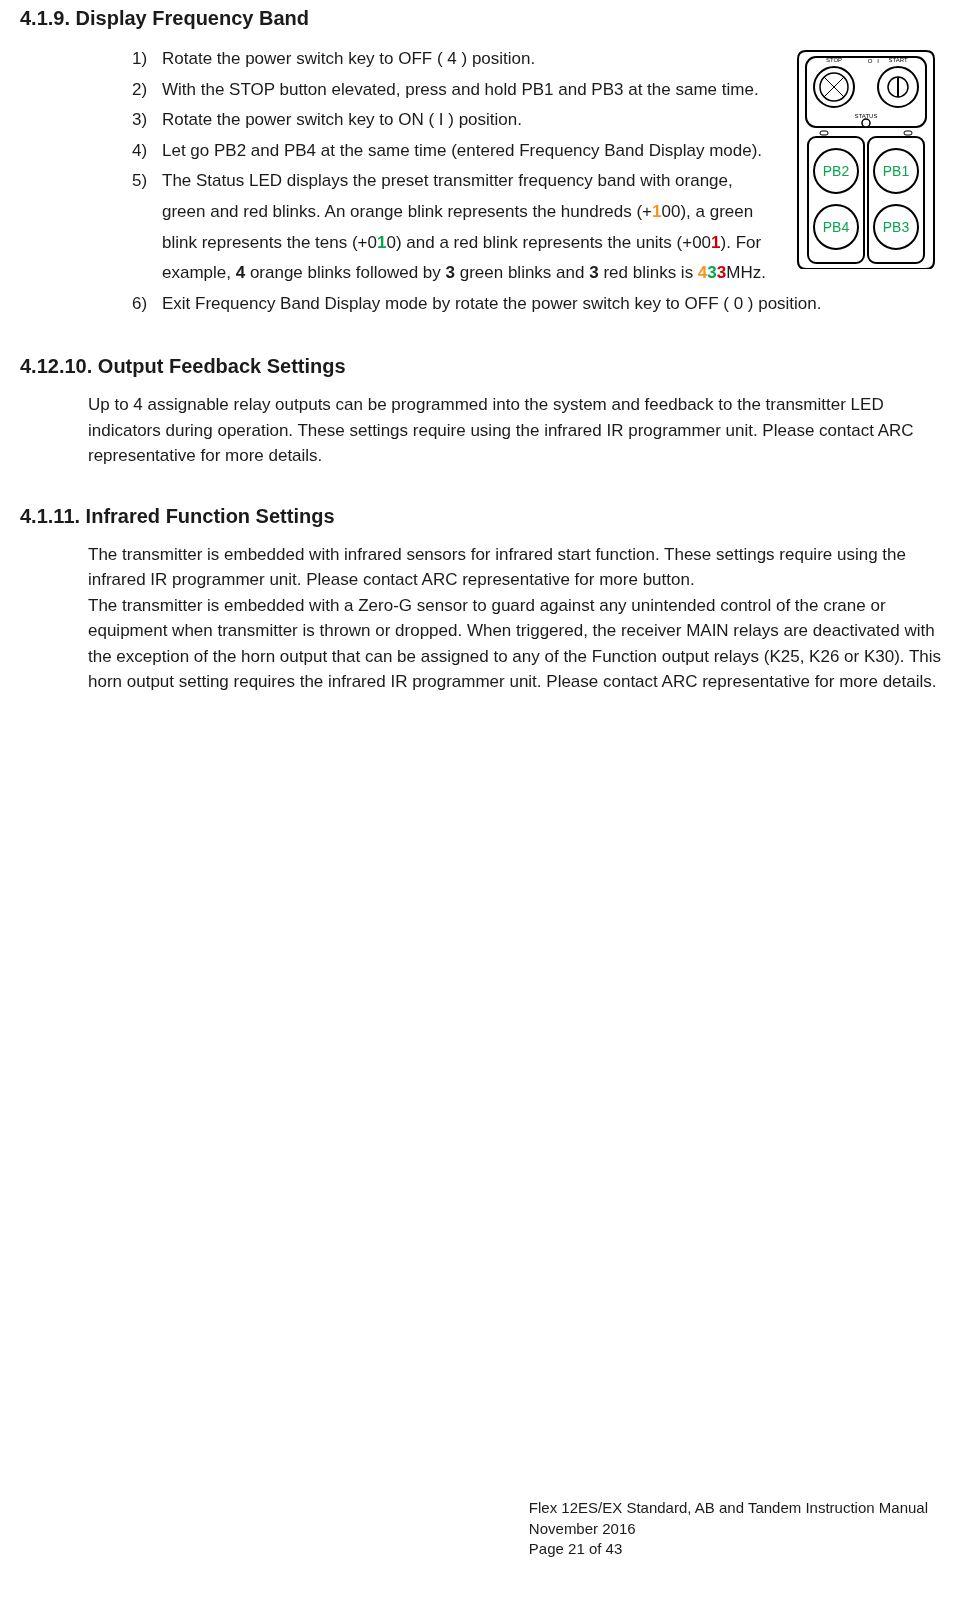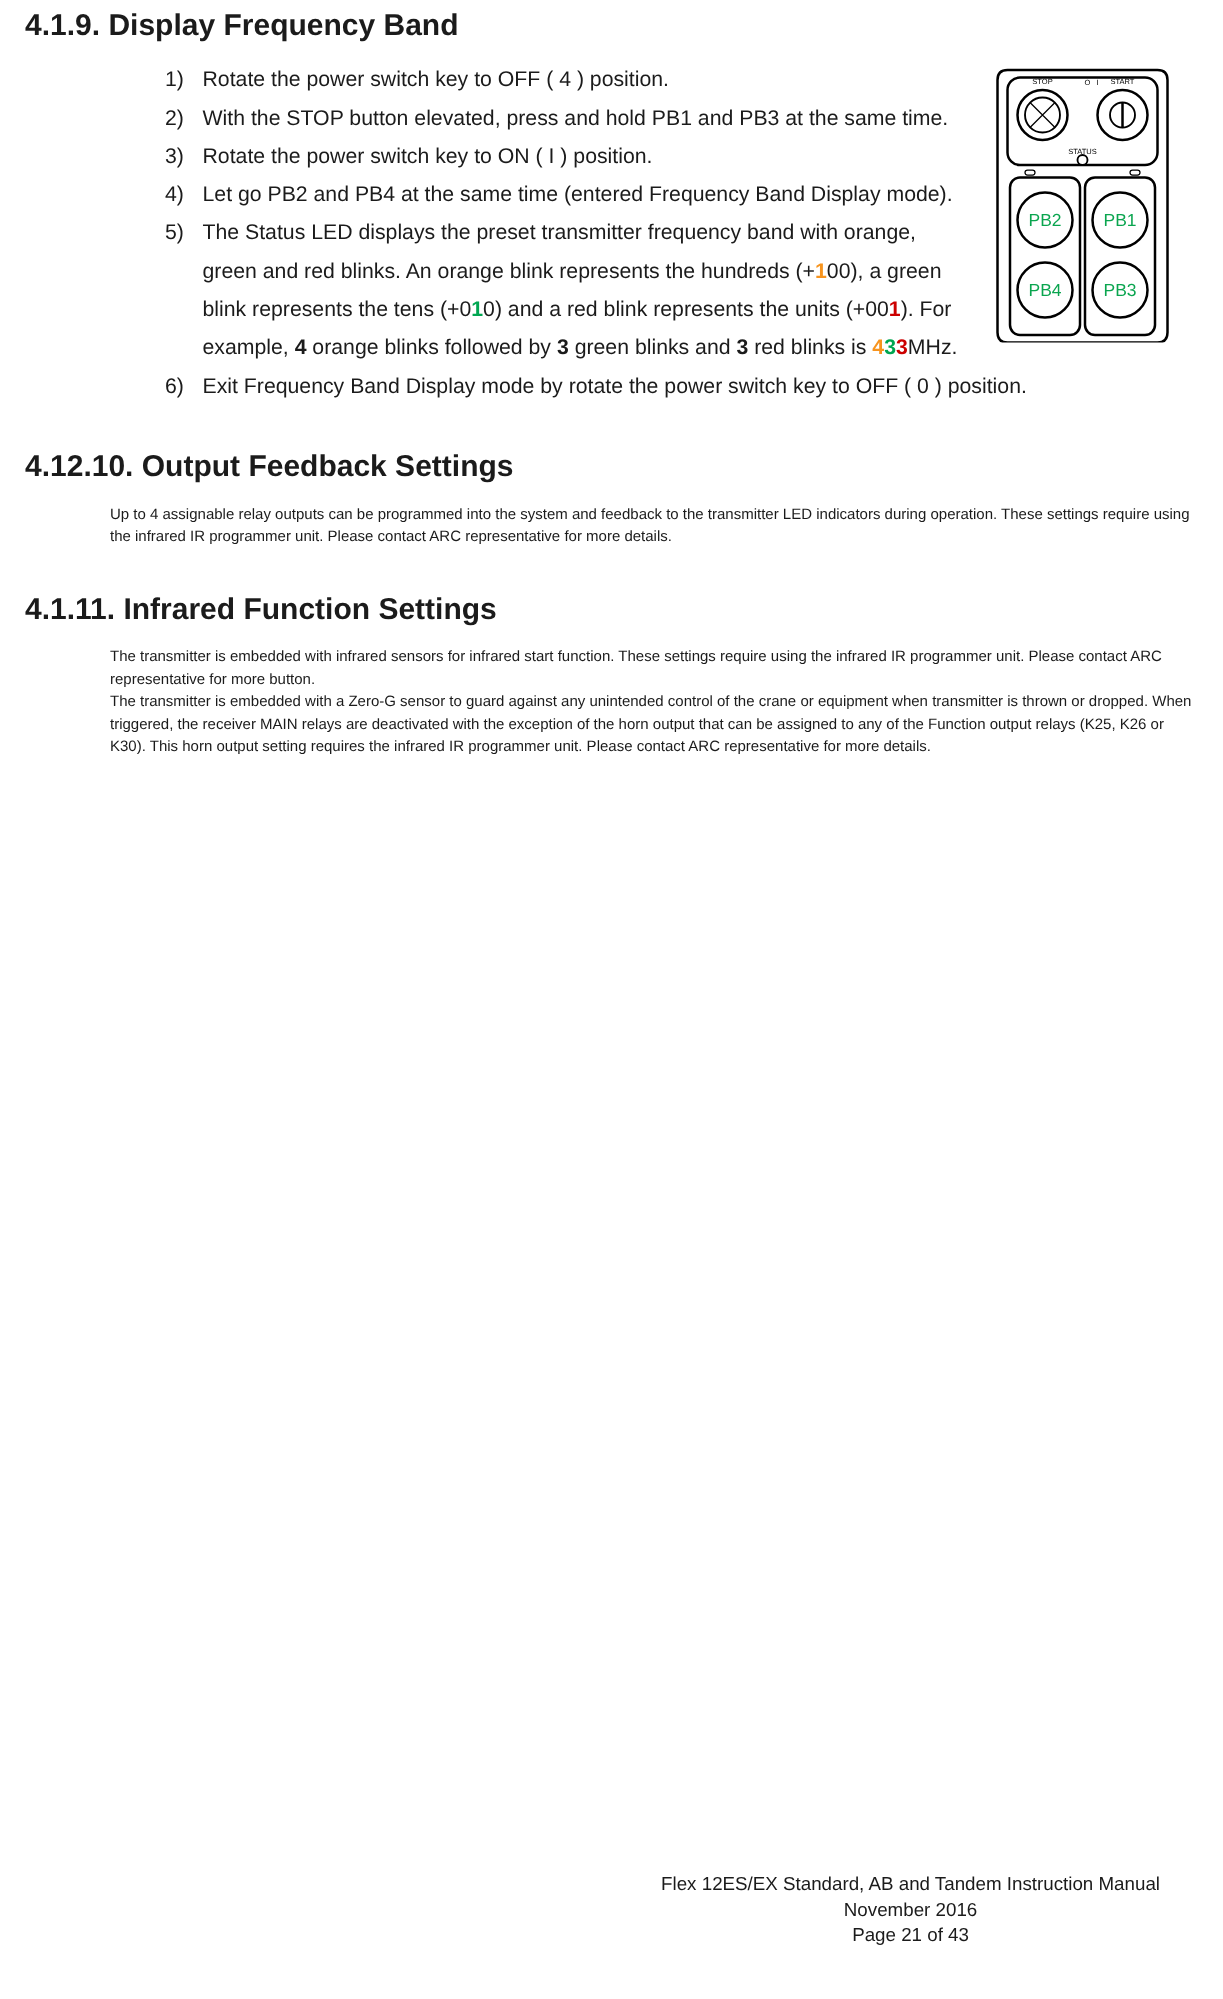--- a/index.html
+++ b/index.html
@@ -12,29 +12,29 @@
     width: 978px;
   }
   .page {
     width: 978px;
     min-height: 1599px;
     padding: 7px 20px 20px 20px;
     box-sizing: border-box;
     position: relative;
   }
   h2 {
-    font-size: 24px;
+    font-size: 20px;
     font-weight: bold;
     margin: 0 0 14px 0;
     color: #1b1b1b;
   }
   h2.first { margin-top: 0; }
   h2:not(.first) { margin-top: 36px; }
   .body-text {
-    font-size: 12px;
+    font-size: 17px;
     line-height: 1.5;
     margin: 0 0 0 68px;
     max-width: 880px;
   }
   ol.steps {
     list-style: none;
     margin: 0 0 0 112px;
     padding: 0;
     font-size: 17px;
     line-height: 1.8;
@@ -60,21 +60,21 @@
     height: 220px;
   }
   .orange { color: #f7941e; font-weight: bold; }
   .green  { color: #00a651; font-weight: bold; }
   .red    { color: #cc0000; font-weight: bold; }
   .bold   { font-weight: bold; }
   .footer {
     position: absolute;
     bottom: 40px;
     right: 50px;
-    text-align: center;
+    text-align: left;
     font-size: 15px;
     color: #1b1b1b;
     line-height: 1.35;
   }
   .clear { clear: both; }
 </style>
 </head>
 <body>
 
 <div class="page">

